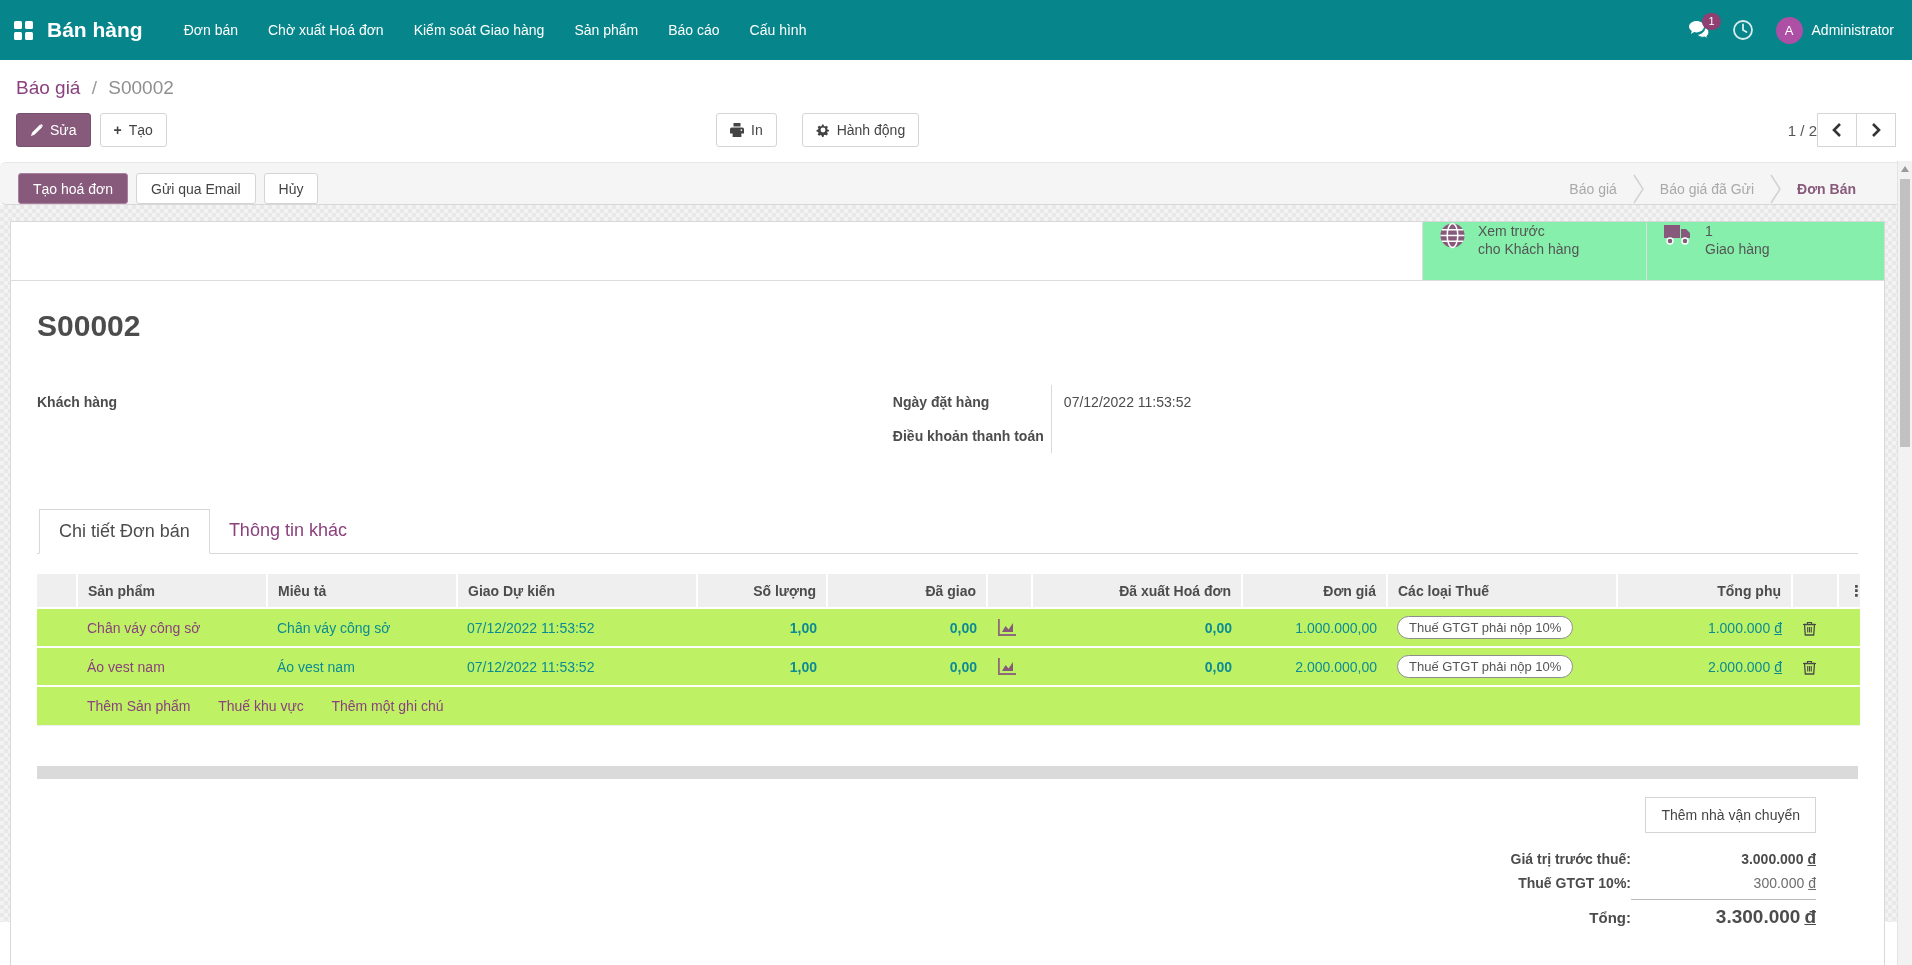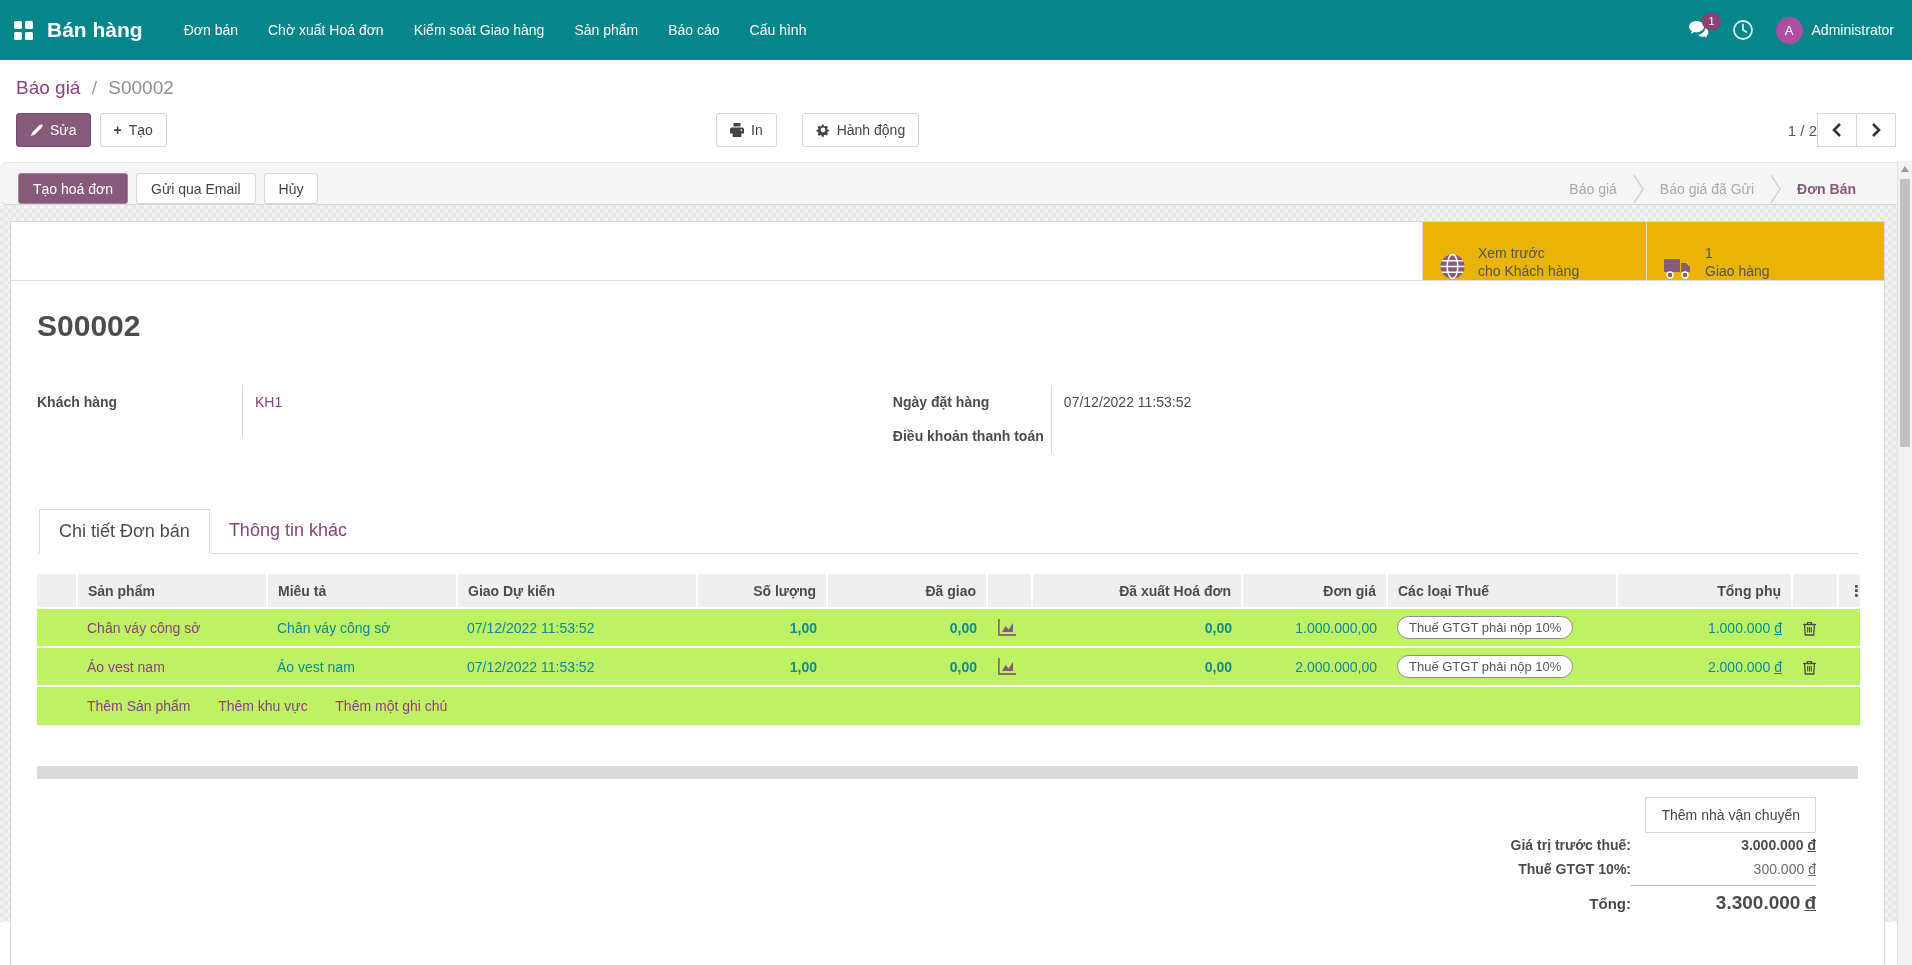--- a/index.html
+++ b/index.html
@@ -57,21 +57,21 @@
   .content{
     height:717px; padding:16px 27px 0 10px;
     background-color:#f4f3f3;
     background-image:
       linear-gradient(45deg,#e9e8e8 25%,transparent 25%,transparent 75%,#e9e8e8 75%),
       linear-gradient(45deg,#e9e8e8 25%,transparent 25%,transparent 75%,#e9e8e8 75%);
     background-size:8px 8px; background-position:0 0,4px 4px;
   }
   .sheet{ background:#fff; border:1px solid #d8d8d8; height:780px; }
   .smart-row{ display:flex; justify-content:flex-end; border-bottom:1px solid #ddd; }
-  .smart-btn{ height:58px; display:flex; align-items:flex-end; gap:12px; border-left:1px solid #ddd; padding:0 12px 0 16px; cursor:pointer; background:#eab308; }
+  .smart-btn{ height:58px; display:flex; align-items:flex-start; gap:12px; border-left:1px solid #ddd; padding:0 12px 0 16px; cursor:pointer; background:#86efac; }
   .smart-btn.b1{ width:224px; } .smart-btn.b2{ width:238px; }
   .smart-icon{ color:#875a7b; flex:none; }
   .smart-text{ font-size:14px; color:#555; line-height:1.3; }
 
   .sheet-body{ padding:0 26px; }
   .o-title{ font-size:30px; font-weight:bold; color:#4c4c4c; padding:28px 0 0; }
 
   .group{ display:flex; margin-top:42px; min-height:84px; }
   .gcol{ display:flex; align-items:flex-start; }
   .gcol.left{ width:47%; }
@@ -105,21 +105,21 @@
   .chart-cell{ color:#875a7b; }
   .trash-cell{ color:#4a4a4a; text-align:center; cursor:pointer; }
   .kebab{ color:#555; font-size:15px; font-weight:bold; text-align:center; cursor:pointer; }
   .links-row td{ border-bottom:1px solid #efefef; }
   .line-link{ color:#8b417e; margin-right:24px; cursor:pointer; }
 
   .h-scrollbar{ height:13px; background:#dadada; margin-top:40px; width:100%; cursor:pointer; }
 
   .totals-zone{ display:flex; flex-direction:column; align-items:flex-end; margin-top:18px; padding-right:42px; }
   .add-shipping{ border:1px solid #d5d5d5; background:#fff; font-size:14px; font-family:inherit; color:#444; padding:9px 15px; cursor:pointer; }
-  .totals-table{ }
+  .totals-table{ margin-top:14px; }
   .t-row{ display:flex; justify-content:flex-end; align-items:baseline; padding:4px 0; }
   .t-label{ font-weight:bold; color:#4c4c4c; }
   .t-value{ width:185px; text-align:right; color:#4c4c4c; }
   .t-row.bold .t-value{ font-weight:bold; }
   .t-row.muted .t-value{ color:#6d6d6d; }
   .t-row.total .t-value{ border-top:1px solid #bbb; padding-top:6px; font-size:19px; font-weight:bold; }
   .t-row.total .t-label{ font-size:15px; }
 
   
   .v-scrollbar{ position:absolute; top:161px; right:0; bottom:0; width:15px; background:#f3f2f2; border-left:1px solid #e3e3e3; cursor:pointer; }
@@ -281,25 +281,20 @@
       </div>
     </div>
 
     <div class="sheet-body">
       <div class="o-title">S00002</div>
 
       <div class="group">
         <div class="gcol left">
           <div class="labels">
             <div class="frow">Khách hàng</div>
-          </div>
-          <div class="values">
-            <div class="frow">
-                <span class="value-link">KH1</span>
-              </div>
           </div>
         </div>
         <div class="gcol right">
           <div class="labels">
             <div class="frow">Ngày đặt hàng</div>
             <div class="frow">Điều khoản thanh toán</div>
           </div>
           <div class="values">
             <div class="frow">
                 <span class="value-plain">07/12/2022 11:53:52</span>
@@ -397,21 +392,21 @@
                   <path d="M2.5 4.5h10l-.8 10.5h-8.4z"></path>
                   <path d="M1 4.5h13M5.5 4.5v-2h4v2M5.7 7v5.5M9.3 7v5.5M7.5 7v5.5" stroke-width="1.1"></path>
                 </svg>
             </td>
             <td></td>
           </tr>
           <tr class="links-row">
             <td></td>
             <td colspan="12">
               <span class="line-link">Thêm Sản phẩm</span>
-              <span class="line-link">Thêm khu vực</span>
+              <span class="line-link">Thuế khu vực</span>
               <span class="line-link">Thêm một ghi chú</span>
             </td>
           </tr>
         </tbody>
       </table>
 
       <div class="h-scrollbar"></div>
 
       <div class="totals-zone">
         <button class="add-shipping">Thêm nhà vận chuyển</button>

